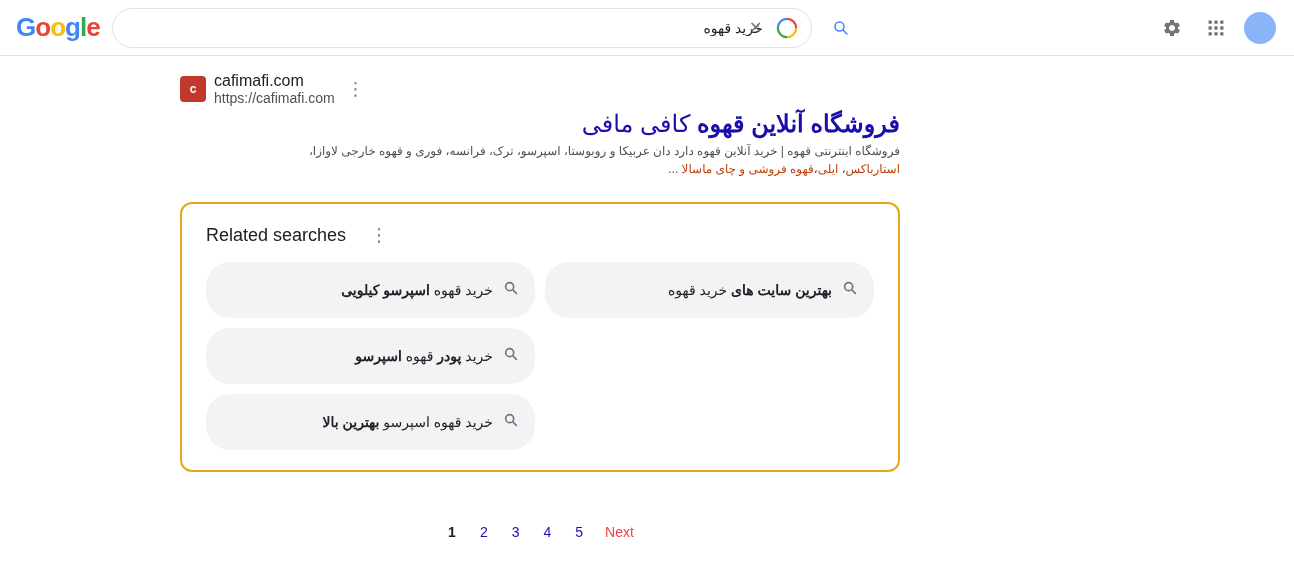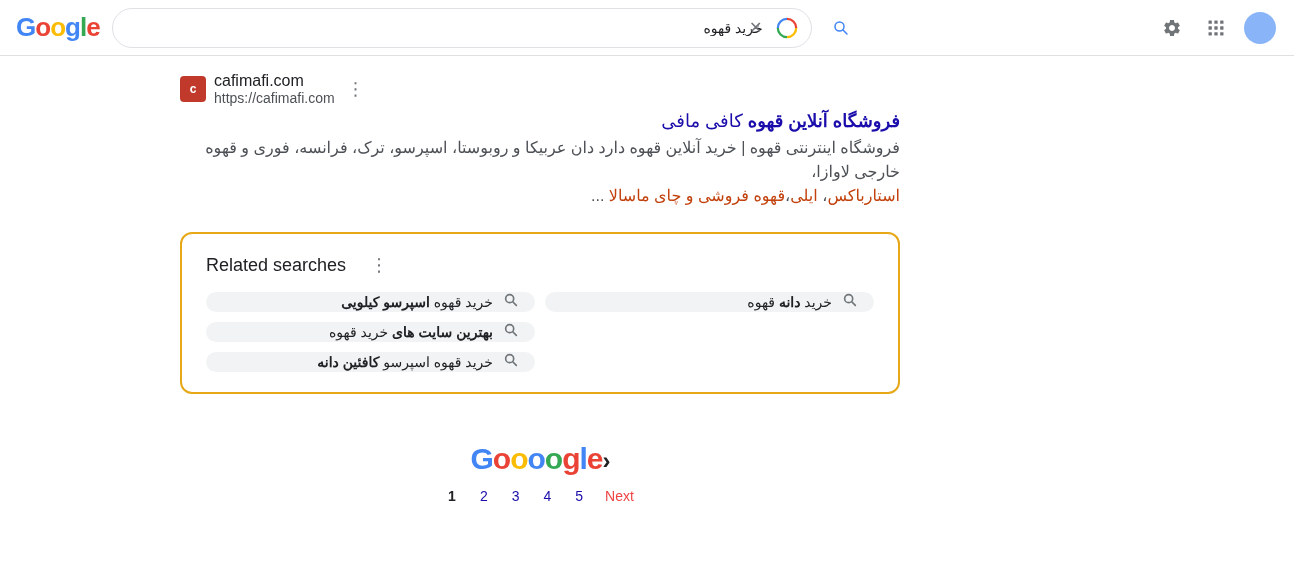--- a/index.html
+++ b/index.html
@@ -147,31 +147,31 @@
     }
     .result-menu-btn {
       background: none;
       border: none;
       cursor: pointer;
       color: #70757a;
       font-size: 18px;
       margin-left: 4px;
     }
     .result-title {
-      font-size: 18px;
+      font-size: 24px;
       color: #1a0dab;
       text-decoration: none;
       cursor: pointer;
       direction: rtl;
       display: block;
       margin-bottom: 4px;
       text-align: right;
     }
     .result-desc {
-      font-size: 16px;
+      font-size: 12px;
       color: #4d5156;
       direction: rtl;
       line-height: 1.5;
       max-width: 720px;
     }
     .result-desc .link-text {
       color: #c2410c;
       text-decoration: none;
       cursor: pointer;
     }
@@ -203,21 +203,21 @@
       font-size: 18px;
     }
     .related-grid {
       display: grid;
       grid-template-columns: 1fr 1fr;
       gap: 10px;
     }
     .related-item {
       background: #f1f3f4;
       border-radius: 24px;
-      padding: 0 16px;
+      padding: 18px 16px;
       display: flex;
       align-items: center;
       gap: 10px;
       cursor: pointer;
       direction: rtl;
       font-size: 14px;
       color: #202124;
       text-decoration: none;
     }
     .related-item .search-icon-small {
@@ -387,58 +387,55 @@
       <a class="related-item">
         <span class="search-icon-small">
           <svg width="16" height="16" viewBox="0 0 24 24" fill="none" stroke="#70757a" stroke-width="2.5">
             <circle cx="10" cy="10" r="6"></circle>
               <line x1="15" y1="15" x2="20" y2="20" stroke-linecap="round"></line>
           </svg>
         </span>
         <span>خرید قهوه <strong>اسپرسو کیلویی</strong></span>
       </a>
 
-      <a class="related-item">
-        <span class="search-icon-small">
-          <svg width="16" height="16" viewBox="0 0 24 24" fill="none" stroke="#70757a" stroke-width="2.5">
-            <circle cx="10" cy="10" r="6"></circle>
-              <line x1="15" y1="15" x2="20" y2="20" stroke-linecap="round"></line>
-          </svg>
-        </span>
-        <span>خرید <strong>دانه</strong> قهوه</span>
-      </a>
 
       <a class="related-item">
         <span class="search-icon-small">
           <svg width="16" height="16" viewBox="0 0 24 24" fill="none" stroke="#70757a" stroke-width="2.5">
             <circle cx="10" cy="10" r="6"></circle>
               <line x1="15" y1="15" x2="20" y2="20" stroke-linecap="round"></line>
           </svg>
         </span>
         <span><strong>بهترین سایت های</strong> خرید قهوه</span>
       </a>
 
+      <a class="related-item">
+        <span class="search-icon-small">
+          <svg width="16" height="16" viewBox="0 0 24 24" fill="none" stroke="#70757a" stroke-width="2.5">
+            <circle cx="10" cy="10" r="6"></circle>
+              <line x1="15" y1="15" x2="20" y2="20" stroke-linecap="round"></line>
+          </svg>
+        </span>
+        <span>خرید <strong>پودر</strong> قهوه <strong>اسپرسو</strong></span>
+      </a>
 
       <a class="related-item related-item-single">
         <span class="search-icon-small">
           <svg width="16" height="16" viewBox="0 0 24 24" fill="none" stroke="#70757a" stroke-width="2.5">
             <circle cx="10" cy="10" r="6"></circle>
               <line x1="15" y1="15" x2="20" y2="20" stroke-linecap="round"></line>
           </svg>
         </span>
-        <span>خرید قهوه اسپرسو <strong>کافئین دانه</strong></span>
+        <span>خرید قهوه اسپرسو <strong>بهترین بالا</strong></span>
       </a>
 
     </div>
   </div>
 
   <div class="pagination-area">
-    <div class="pagination-logo">
-      <span class="pg-g">G</span><span class="pg-o1">o</span><span class="pg-o2">o</span><span class="pg-o3">o</span><span class="pg-o4">o</span><span class="pg-g2">g</span><span style="color:#4285F4;">l</span><span style="color:#EA4335;">e</span><span class="pg-arrow">›</span>
-    </div>
     <div class="pagination-numbers">
       <a class="pg-num active">1</a>
       <a class="pg-num">2</a>
       <a class="pg-num">3</a>
       <a class="pg-num">4</a>
       <a class="pg-num">5</a>
       <a class="pg-next">Next</a>
     </div>
   </div>
 

